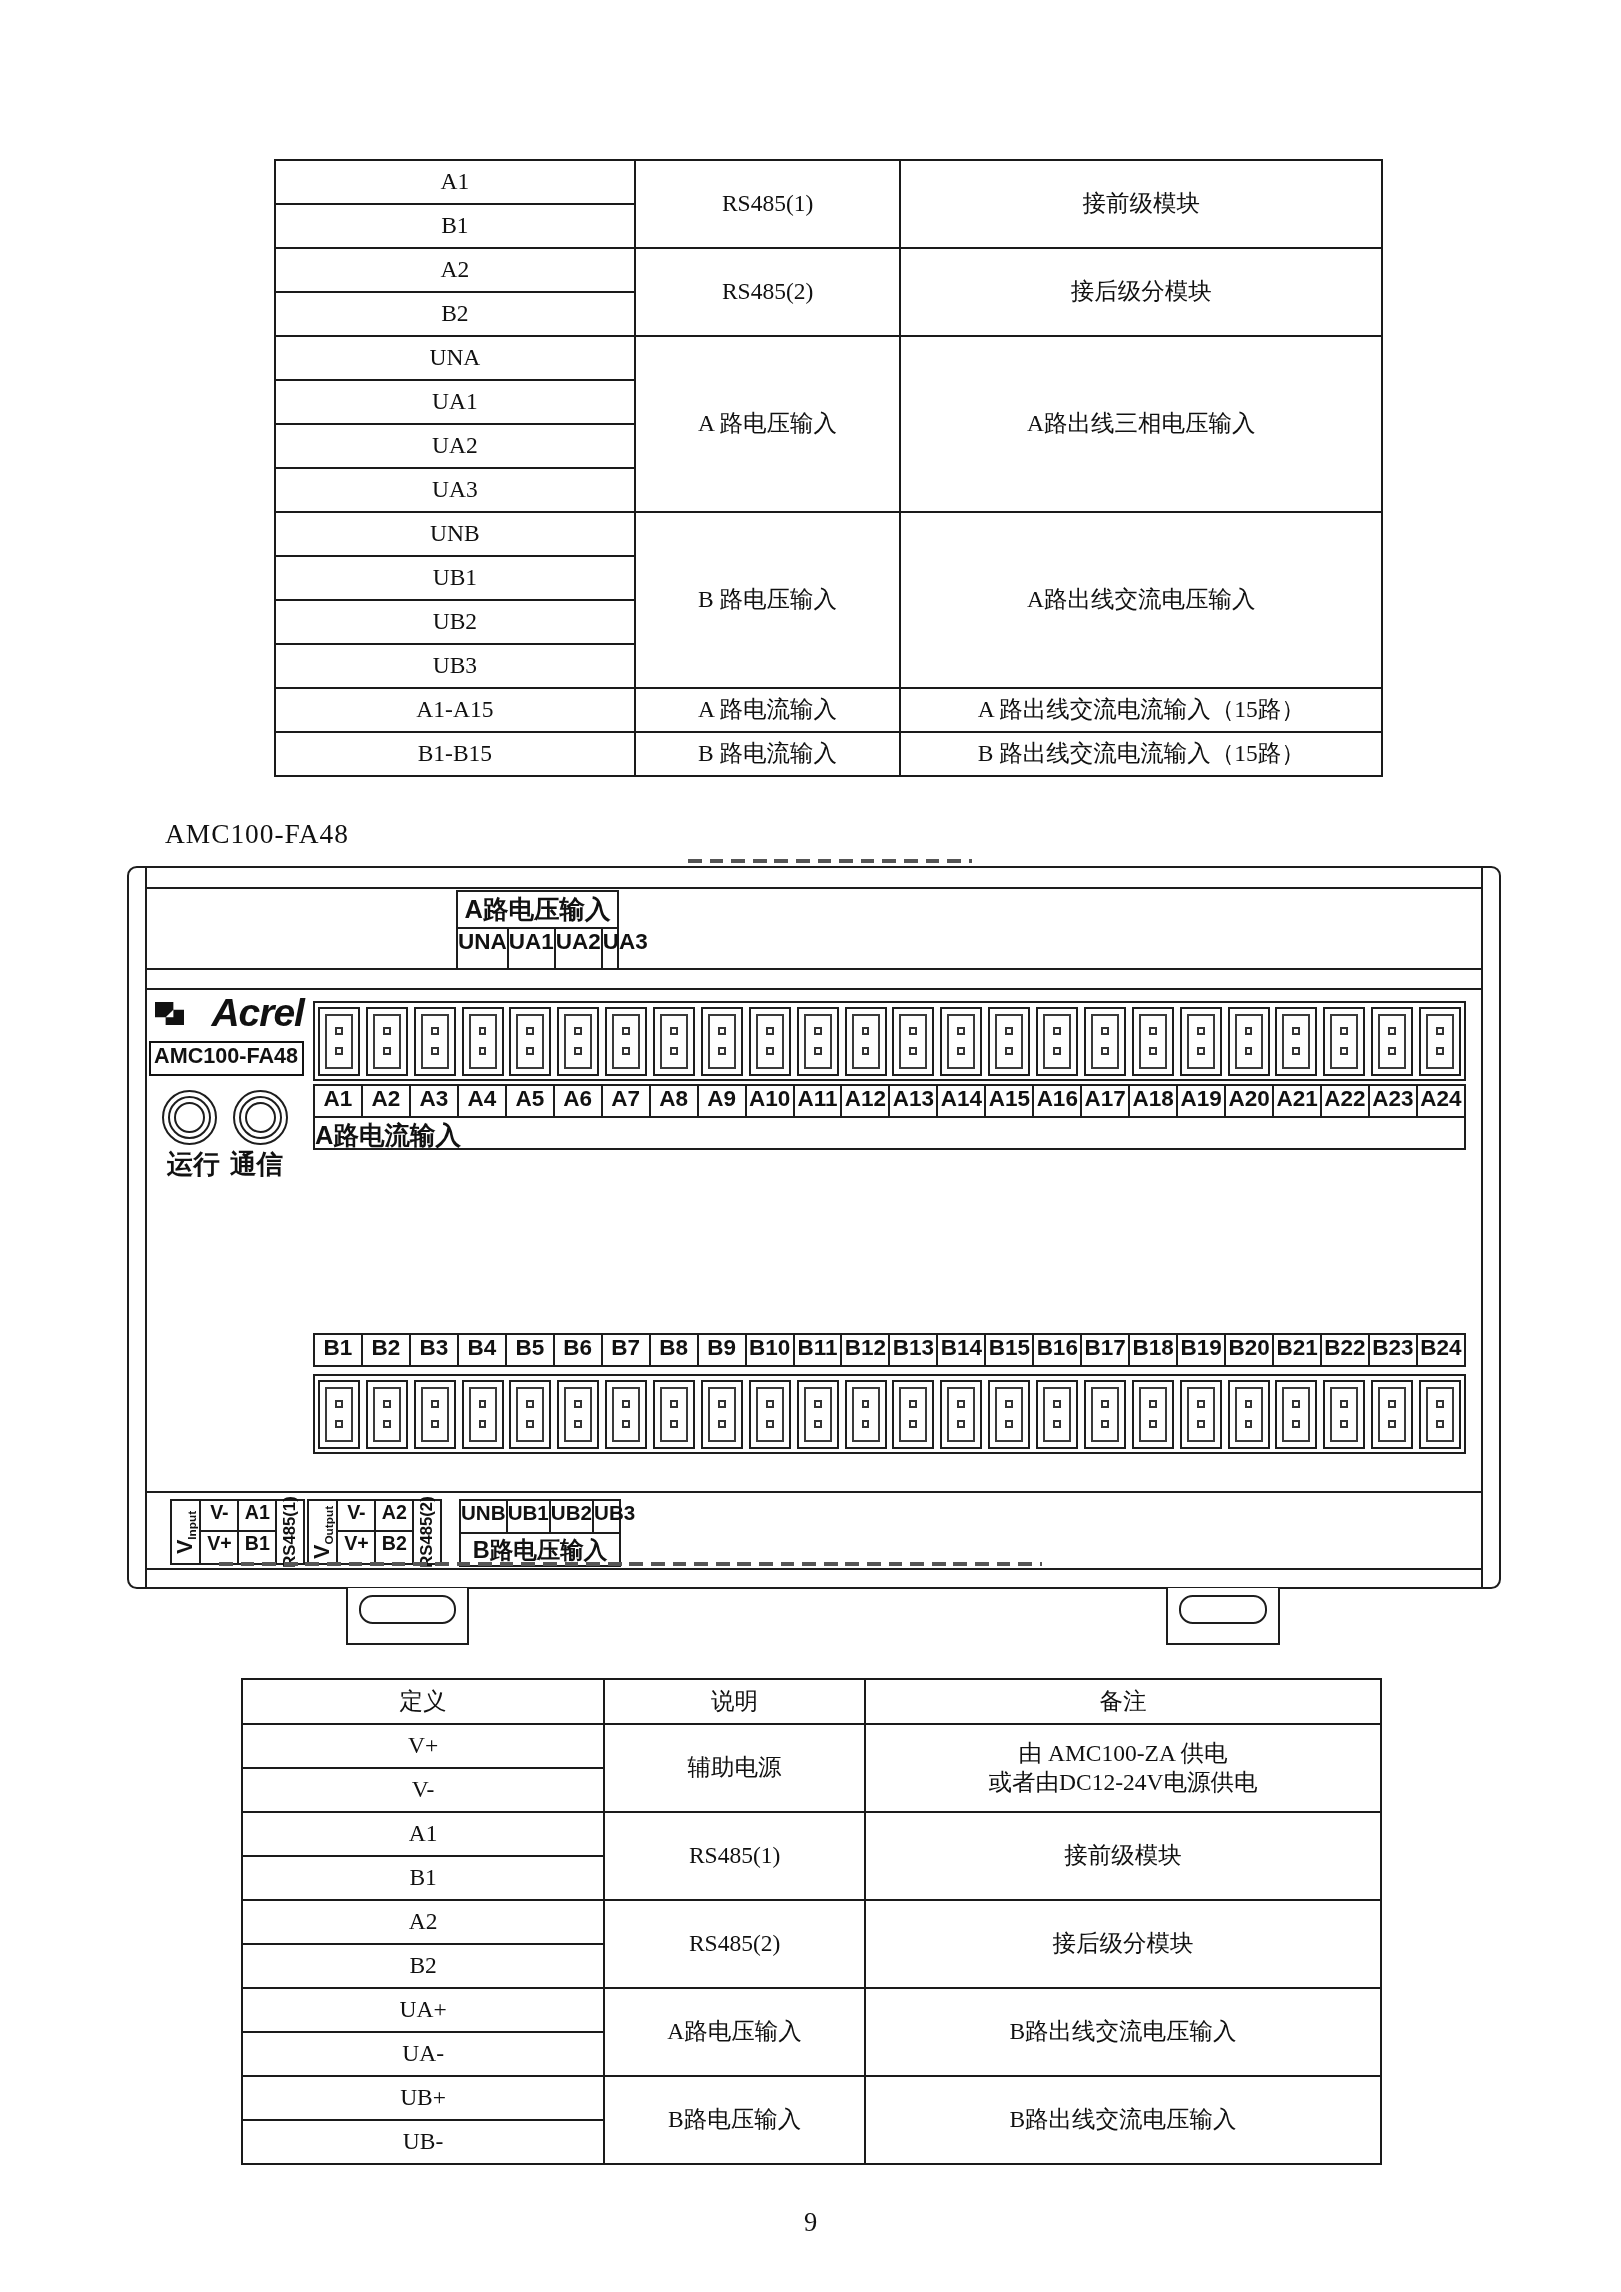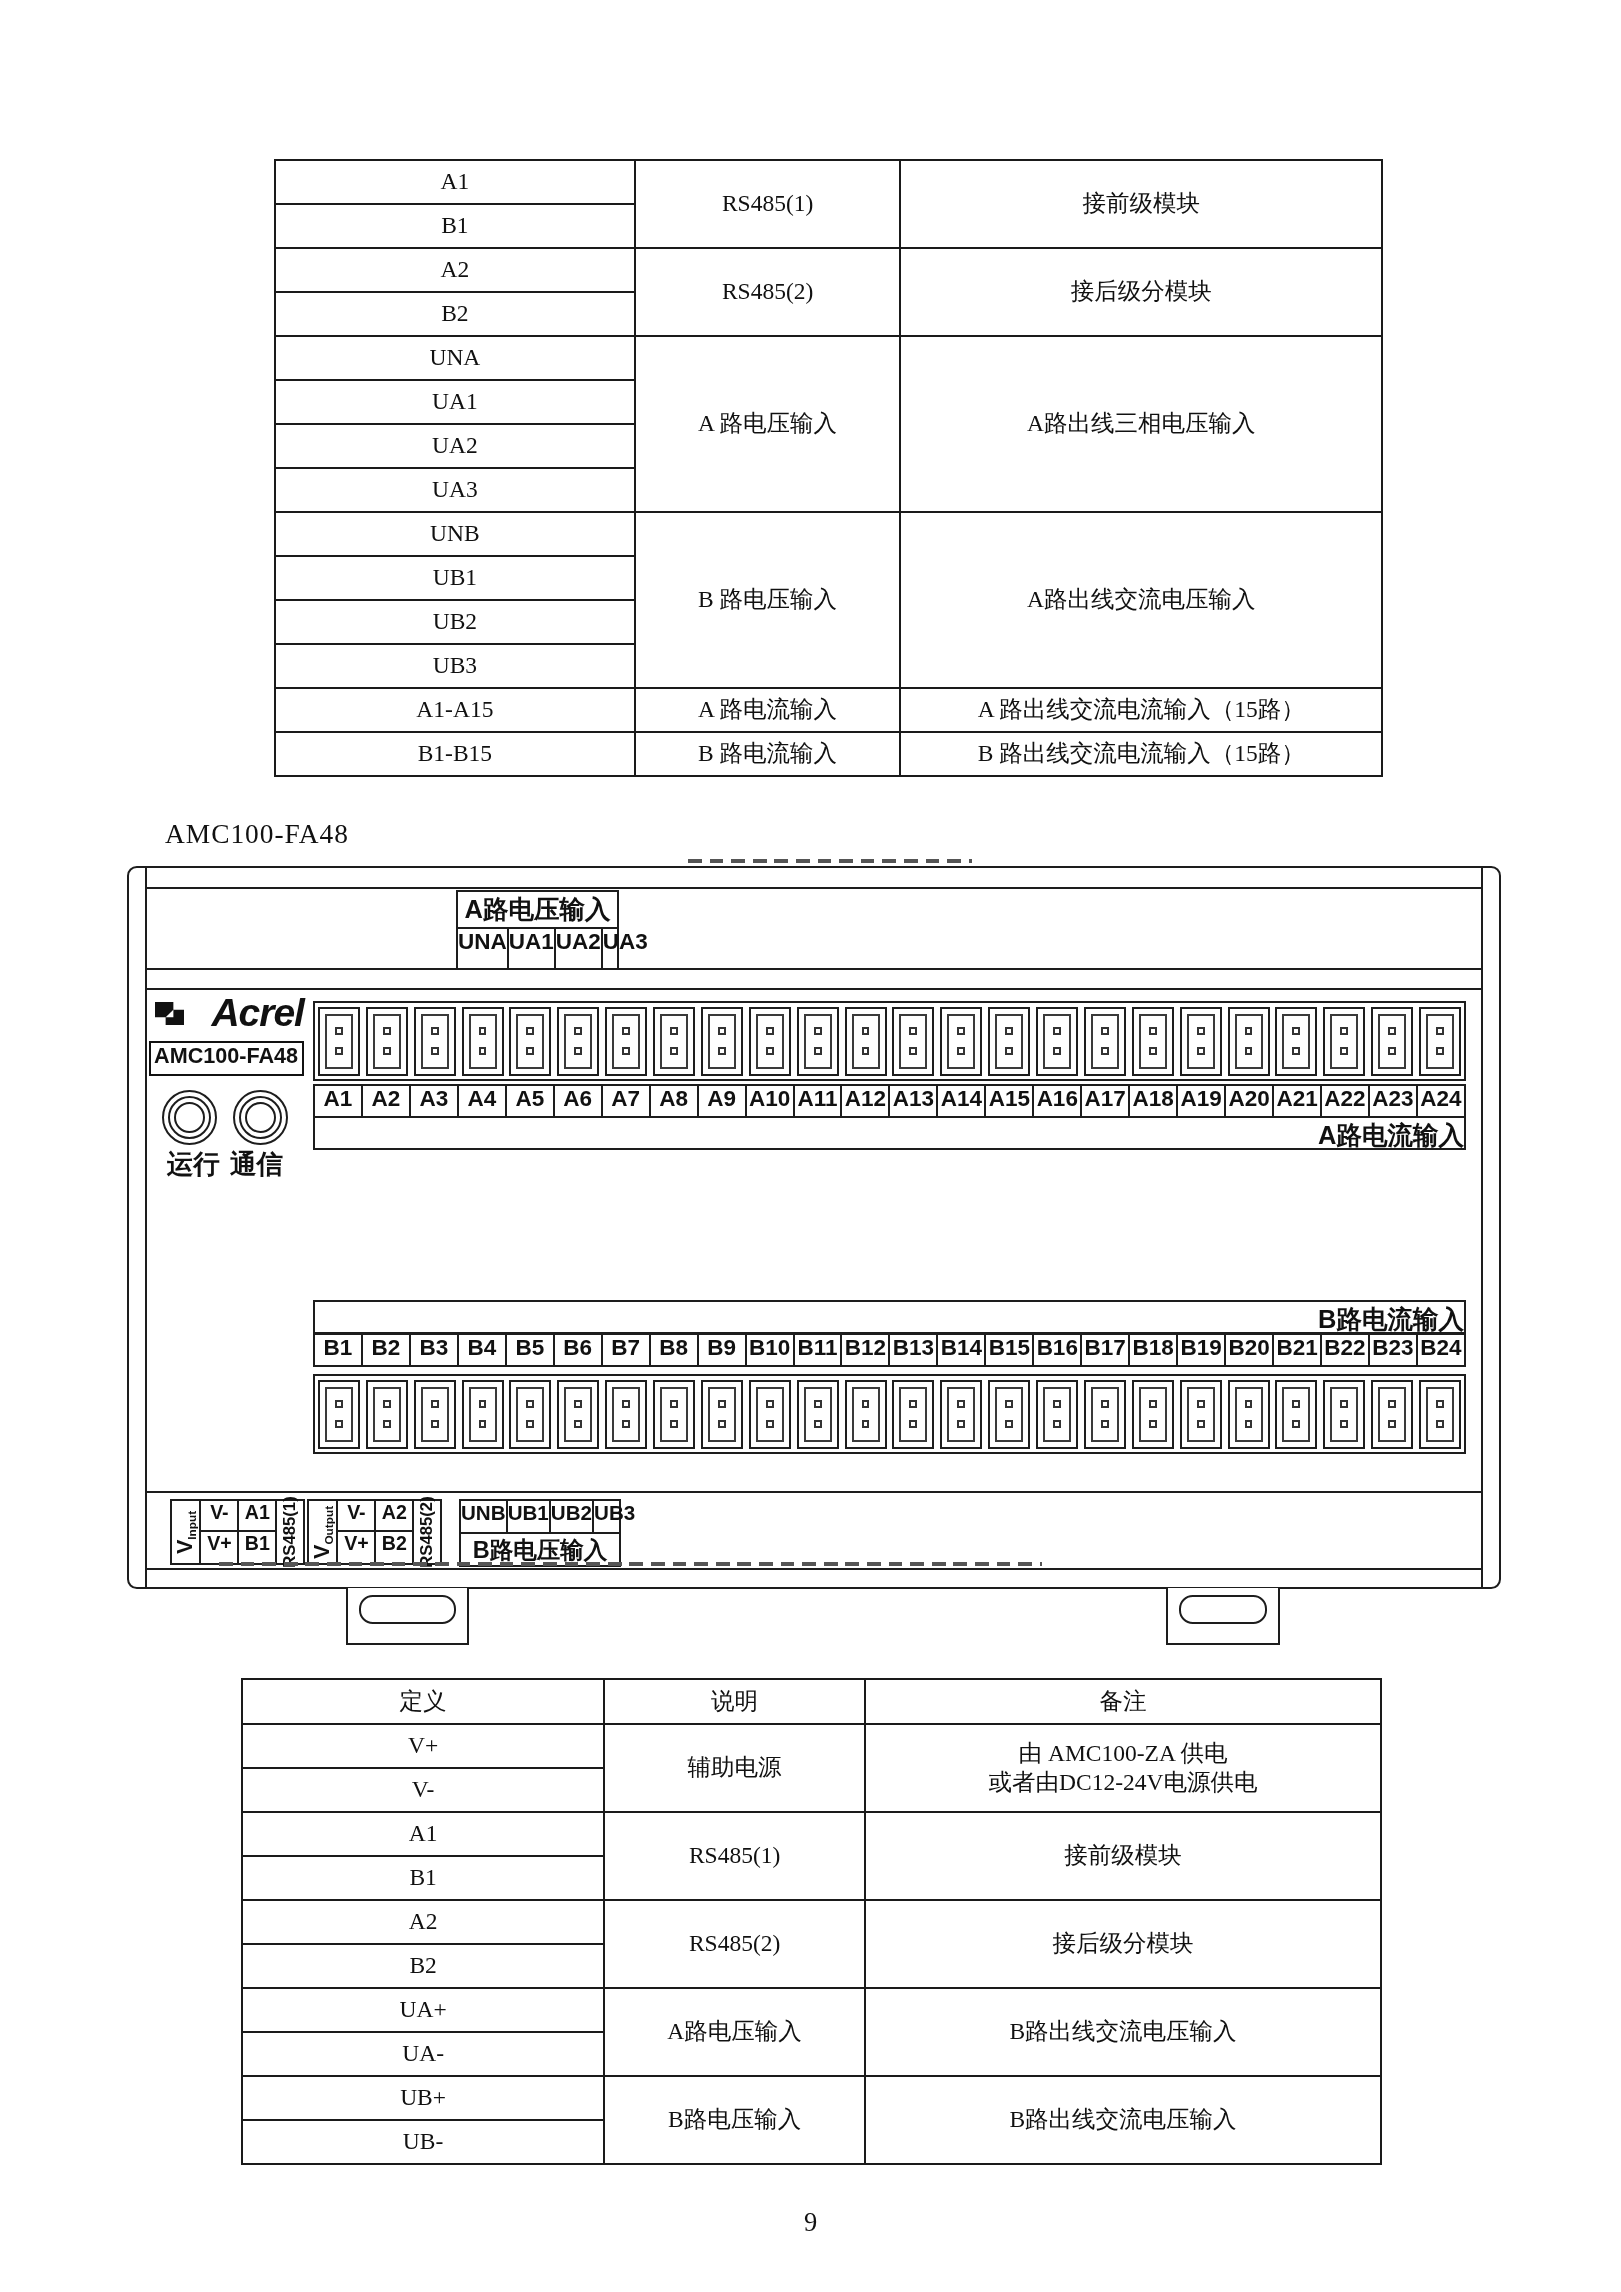--- a/index.html
+++ b/index.html
@@ -47,21 +47,21 @@
   .conn{width:42px;height:69px;border:2px solid #1d1d1d;display:flex;align-items:center;justify-content:center;box-sizing:border-box;}
   .conn .ci{width:28px;height:55px;border:2px solid #3a3a3a;display:flex;flex-direction:column;
             align-items:center;justify-content:center;gap:12.7px;box-sizing:border-box;}
   .conn .ci i{width:7.8px;height:7.8px;border:2px solid #333;display:block;box-sizing:border-box;}
   .lblrow{position:absolute;left:184px;width:1153px;height:34px;border:2px solid #1d1d1d;
           display:flex;box-sizing:border-box;background:#fff;}
   .lblrow div{flex:1;border-left:2px solid #1d1d1d;text-align:center;line-height:30px;
           font:700 22.5px "Liberation Sans",sans-serif;}
   .lblrow div:first-child{border-left:none;}
   .caprow{position:absolute;left:184px;width:1153px;height:34px;border:2px solid #1d1d1d;box-sizing:border-box;
-          text-align:right;line-height:30px;font:700 25.5px "Liberation Sans",sans-serif;background:#fff;}
+          text-align:left;line-height:30px;font:700 25.5px "Liberation Sans",sans-serif;background:#fff;}
   
   .btg{position:absolute;top:631px;border:2px solid #1d1d1d;display:grid;grid-template-rows:31px 31px;background:#fff;}
   .btg .c{border-left:2px solid #1d1d1d;text-align:center;line-height:31px;
           font:700 19.6px "Liberation Sans",sans-serif;}
   .btg .c.first{border-left:none;}
   .btg .mid{border-bottom:2px solid #1d1d1d;}
   .btg .span2{grid-row:1 / span 2;display:flex;align-items:center;justify-content:center;line-height:normal;}
   .rot{transform:rotate(-90deg);white-space:nowrap;font:700 16.7px "Liberation Sans",sans-serif;}
   .rot .big{font-size:21.6px;}
   .rot .sub{font-size:11.8px;vertical-align:-3.9px;}
@@ -352,21 +352,20 @@
         <div>A18</div>
         <div>A19</div>
         <div>A20</div>
         <div>A21</div>
         <div>A22</div>
         <div>A23</div>
         <div>A24</div>
       </div>
     <div class="caprow" style="top:248px;">A路电流输入</div>
 
-    <div class="caprow" style="top:432px;">B路电流输入</div>
     <div class="lblrow" style="top:465px;">
         <div>B1</div>
         <div>B2</div>
         <div>B3</div>
         <div>B4</div>
         <div>B5</div>
         <div>B6</div>
         <div>B7</div>
         <div>B8</div>
         <div>B9</div>

